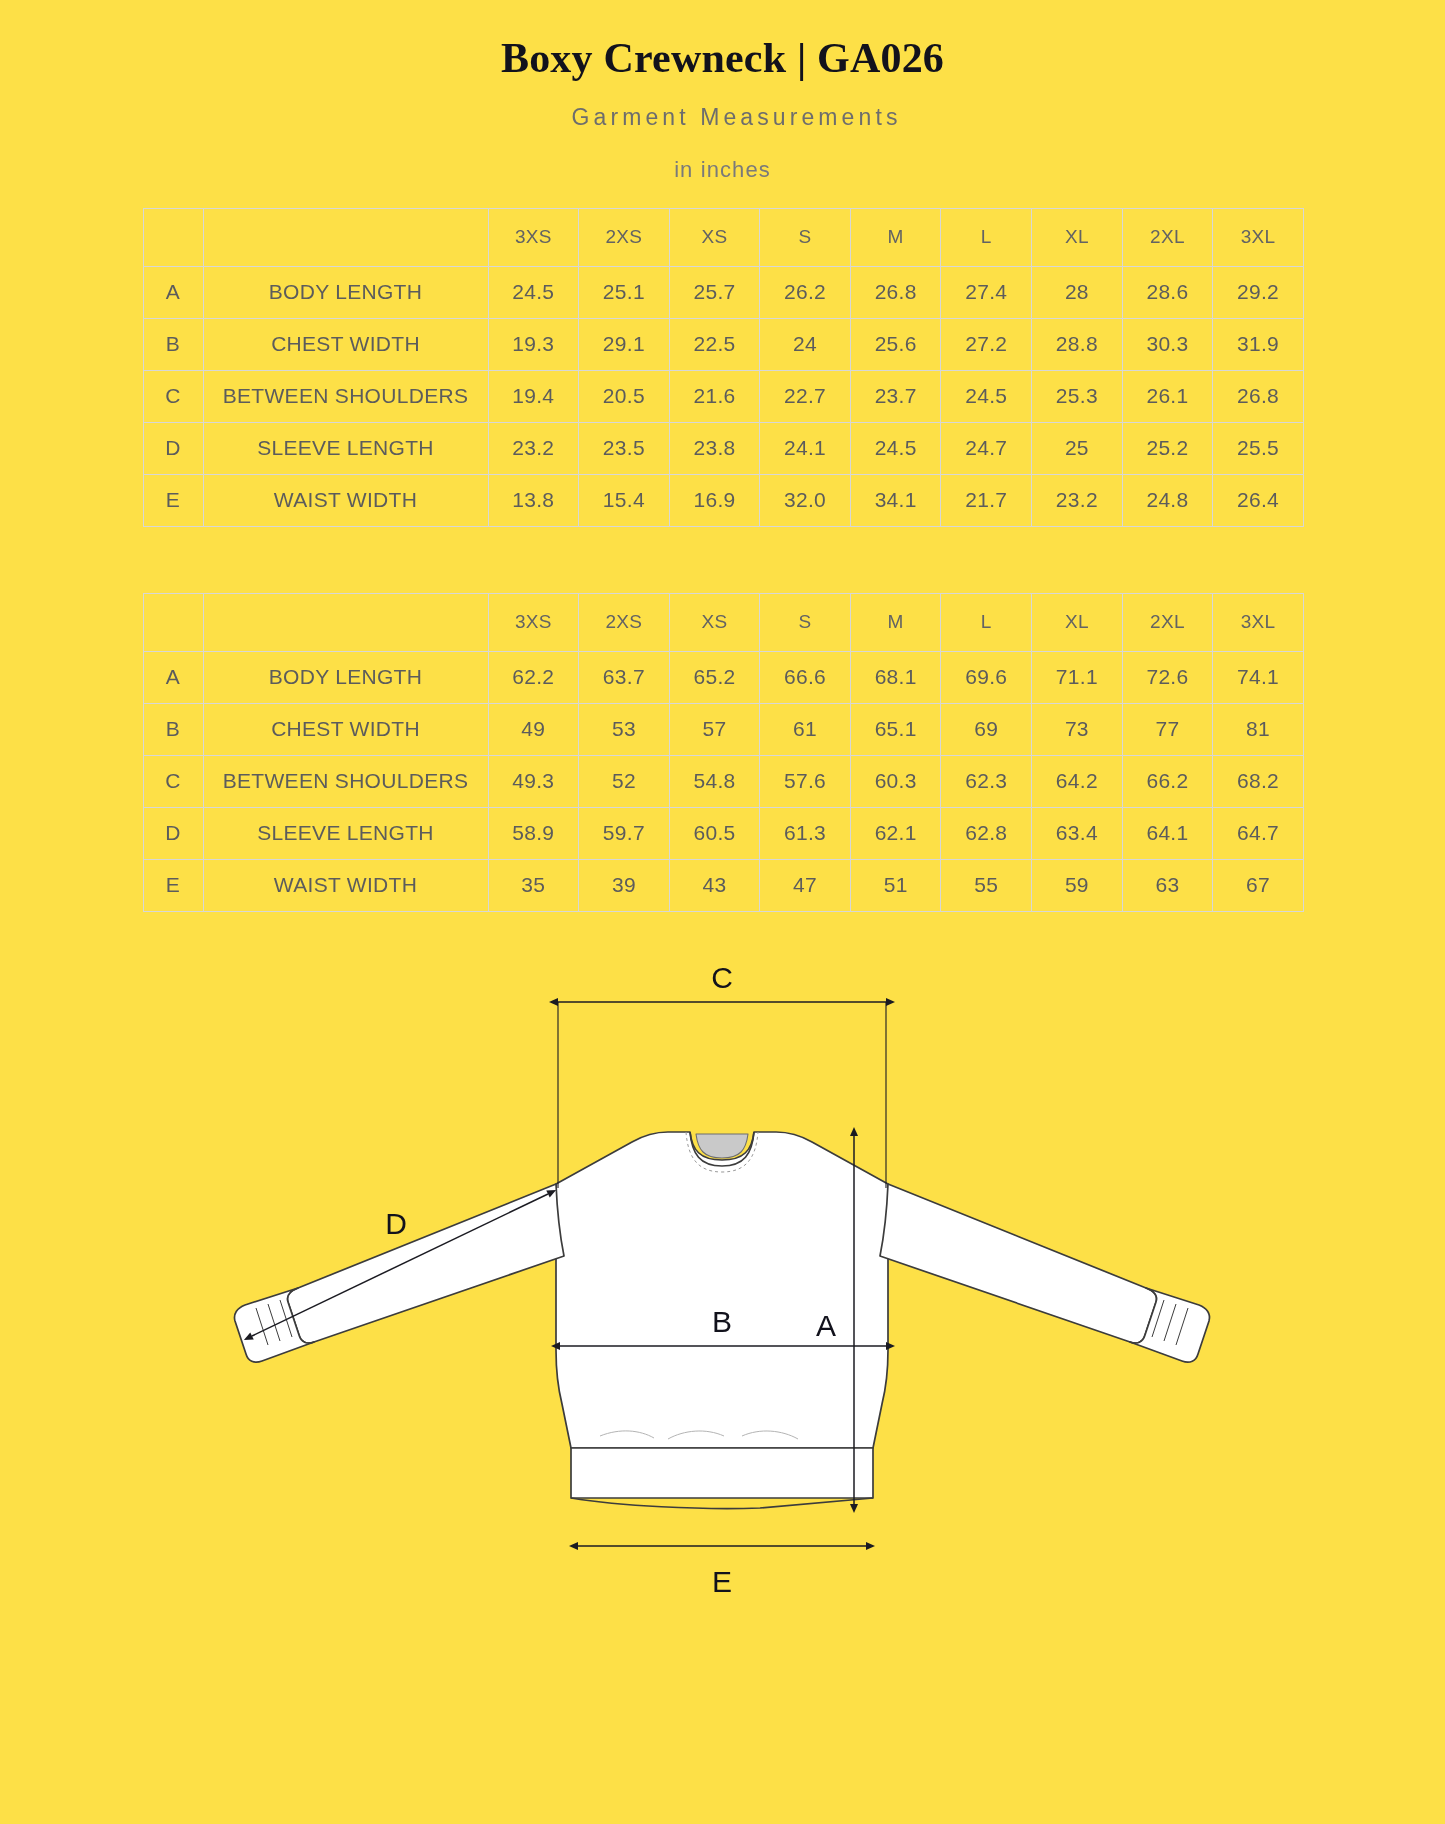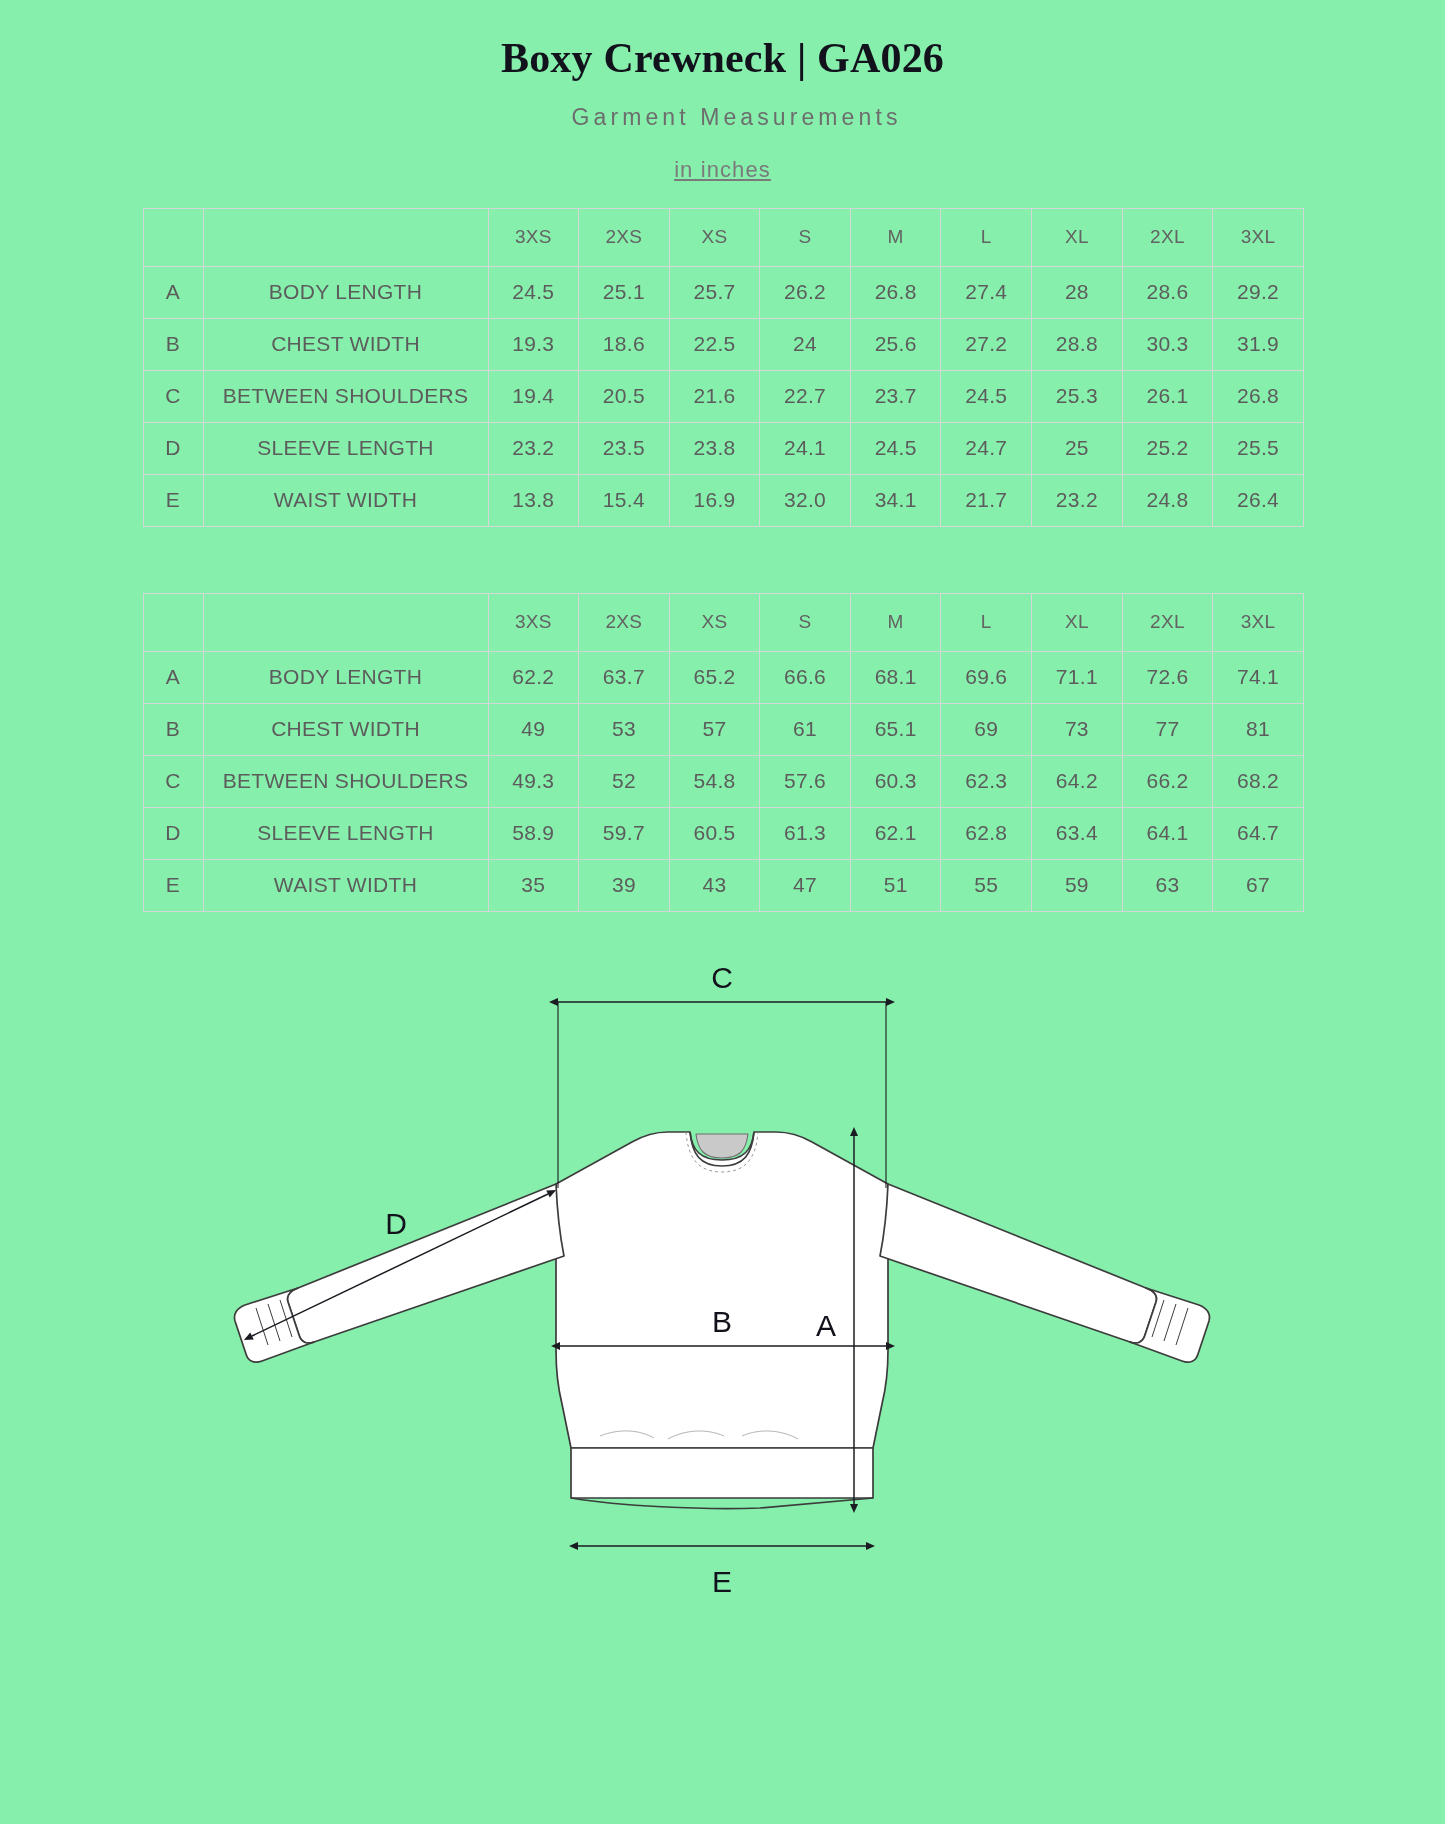--- a/index.html
+++ b/index.html
@@ -11,21 +11,21 @@
     width: 1445px;
     height: 1824px;
     font-family: "Liberation Sans", sans-serif;
     color: #4a4a4a;
     overflow: hidden;
   }
   .page {
     position: relative;
     width: 1445px;
     height: 1824px;
-    background: #86efac;
+    background: #fde047;
   }
 
   
   .header {
     padding-top: 34px;
     text-align: center;
   }
   .doc-title {
     font-family: "Liberation Serif", serif;
     font-weight: bold;
@@ -48,21 +48,21 @@
   .unit-caption {
     font-family: "Liberation Sans", sans-serif;
     font-weight: 300;
     font-size: 22px;
     color: #7a7a7a;
     letter-spacing: 1.1px;
     text-align: center;
     margin: 0;
     line-height: 1.1;
   }
-  .unit-caption.first { margin-top: 27px; text-decoration: underline; }
+  .unit-caption.first { margin-top: 27px; }
   .unit-caption.second { margin-top: 0; }
 
   
   .table-wrap {
     margin: 0 auto;
     width: 1160px;
   }
   .table-wrap.inches { margin-top: 26px; }
   .table-wrap.cm { margin-top: 25px; }
 
@@ -168,21 +168,21 @@
           <td>26.8</td>
           <td>27.4</td>
           <td>28</td>
           <td>28.6</td>
           <td>29.2</td>
         </tr>
         <tr>
           <td class="letter-cell">B</td>
           <td class="name-cell">CHEST WIDTH</td>
           <td>19.3</td>
-          <td>18.6</td>
+          <td>29.1</td>
           <td>22.5</td>
           <td>24</td>
           <td>25.6</td>
           <td>27.2</td>
           <td>28.8</td>
           <td>30.3</td>
           <td>31.9</td>
         </tr>
         <tr>
           <td class="letter-cell">C</td>

